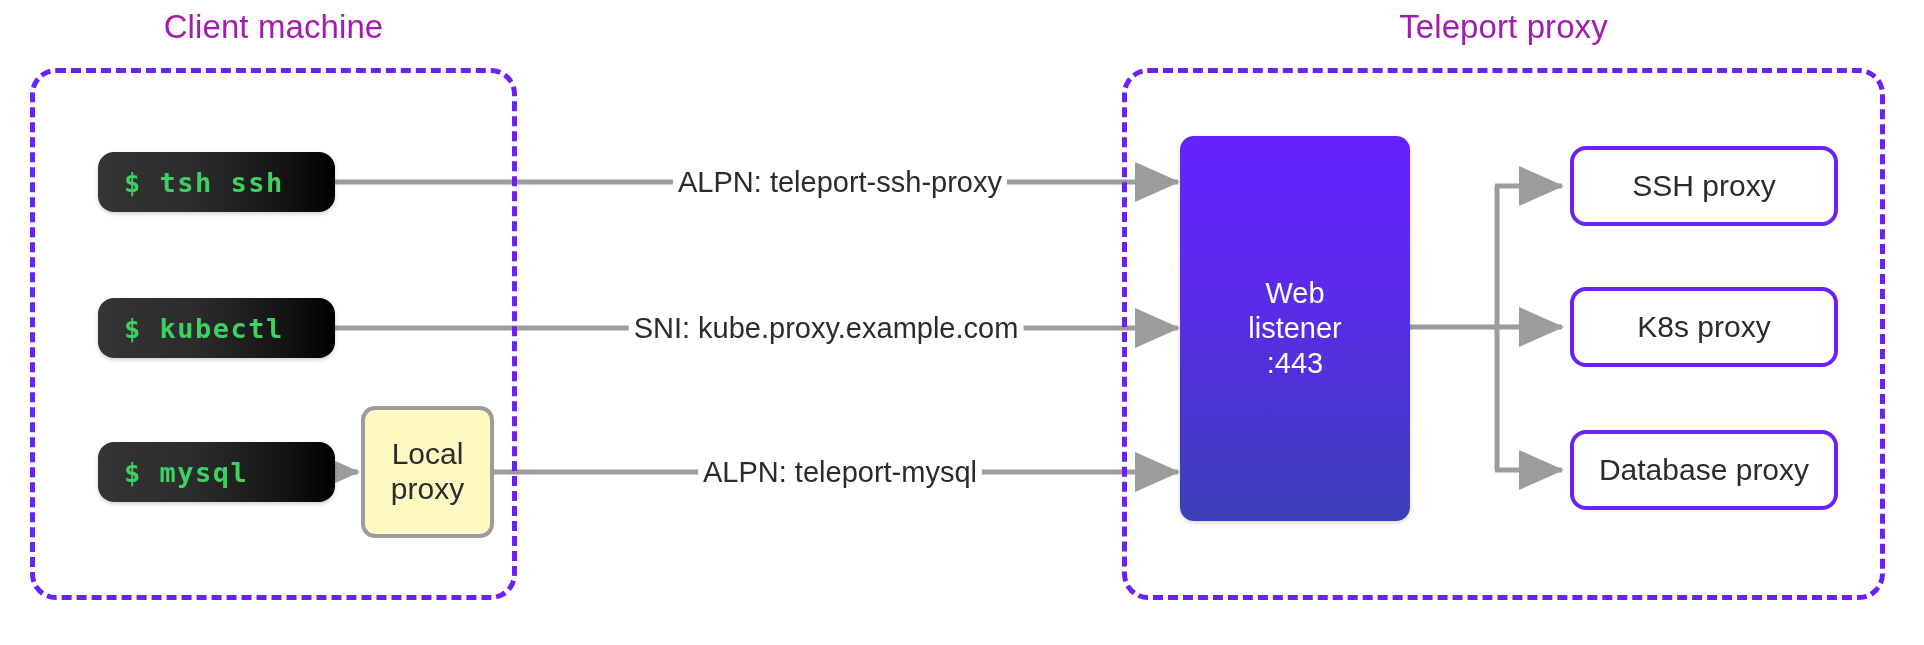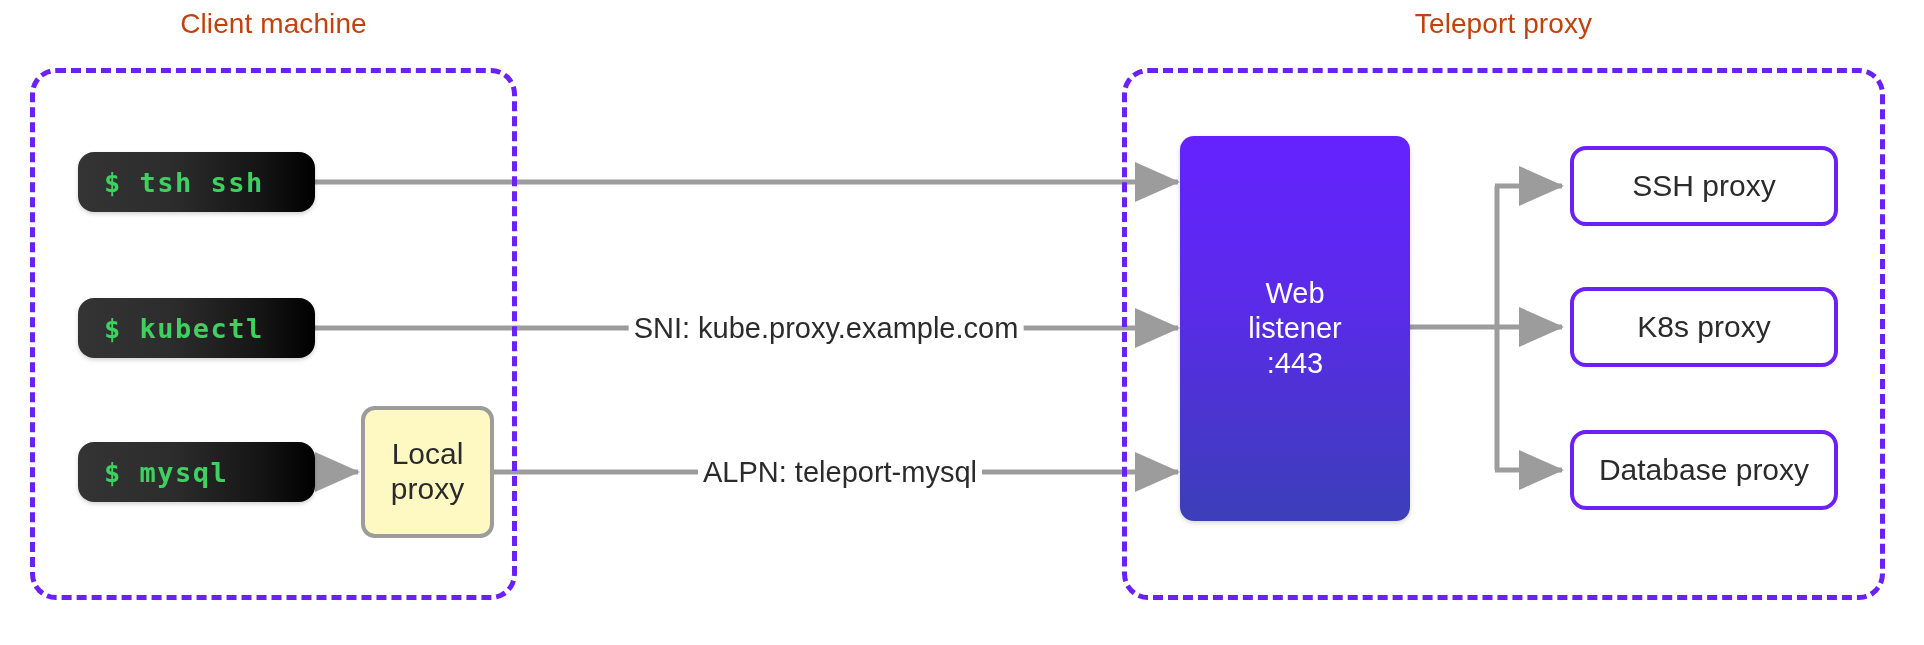--- a/index.html
+++ b/index.html
@@ -34,22 +34,22 @@
   
   .group-box {
     position: absolute;
     border: 5px dashed #6B21F5;
     border-radius: 26px;
     box-sizing: border-box;
     background: transparent;
   }
   .group-title {
     position: absolute;
-    font-size: 28px;
-    color: #c2410c;
+    font-size: 33px;
+    color: #a21caf;
     white-space: nowrap;
     text-align: center;
     font-weight: 400;
     letter-spacing: 0.1px;
   }
 
   
   .terminal {
     position: absolute;
     box-sizing: border-box;
@@ -57,20 +57,21 @@
     background: linear-gradient(90deg, #343434 0%, #2c2c2c 40%, #141414 78%, #000000 100%);
     display: flex;
     align-items: center;
     padding-left: 26px;
     font-family: "DejaVu Sans Mono", monospace;
     font-size: 27px;
     font-weight: bold;
     color: #3ED162;
     letter-spacing: 1.5px;
     box-shadow: 0 2px 4px rgba(0,0,0,0.18);
+    margin-left: 20px;
   }
 
   
   .node-grey {
     position: absolute;
     box-sizing: border-box;
     border: 4px solid #9C9C9C;
     border-radius: 14px;
     background: #fef9c3;
     display: flex;
@@ -169,20 +170,21 @@
 
   <div class="terminal" style="left:78px; top:442px; width:237px; height:60px;">
     <span>$ mysql</span>
   </div>
 
   <div class="node-grey" style="left:361px; top:406px; width:133px; height:132px; flex-direction:column;">
     <span>Local</span>
     <span>proxy</span>
   </div>
 
+  <div class="edge-label" style="left:840px; top:182px;">ALPN: teleport-ssh-proxy</div>
 
   <div class="edge-label" style="left:826px; top:328px;">SNI: kube.proxy.example.com</div>
 
   <div class="edge-label" style="left:840px; top:472px;">ALPN: teleport-mysql</div>
 
   <div class="group-title" style="left:1122px; top:8px; width:763px;">Teleport proxy</div>
   <div class="group-box" style="left:1122px; top:68px; width:763px; height:532px;"></div>
 
   <div class="node-listener" style="left:1180px; top:136px; width:230px; height:385px; flex-direction:column;">
     <span>Web</span>

